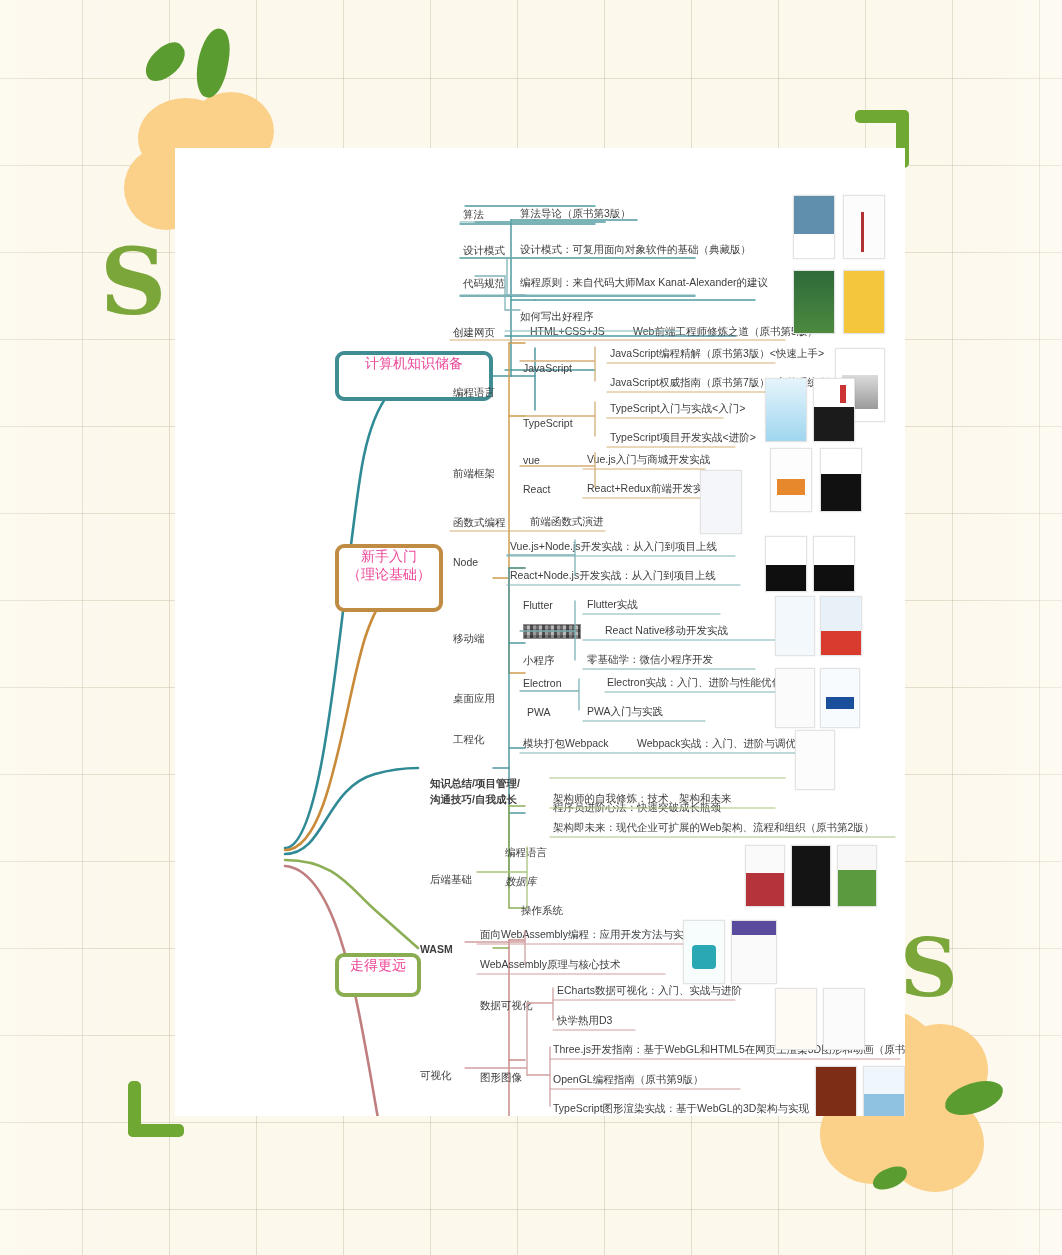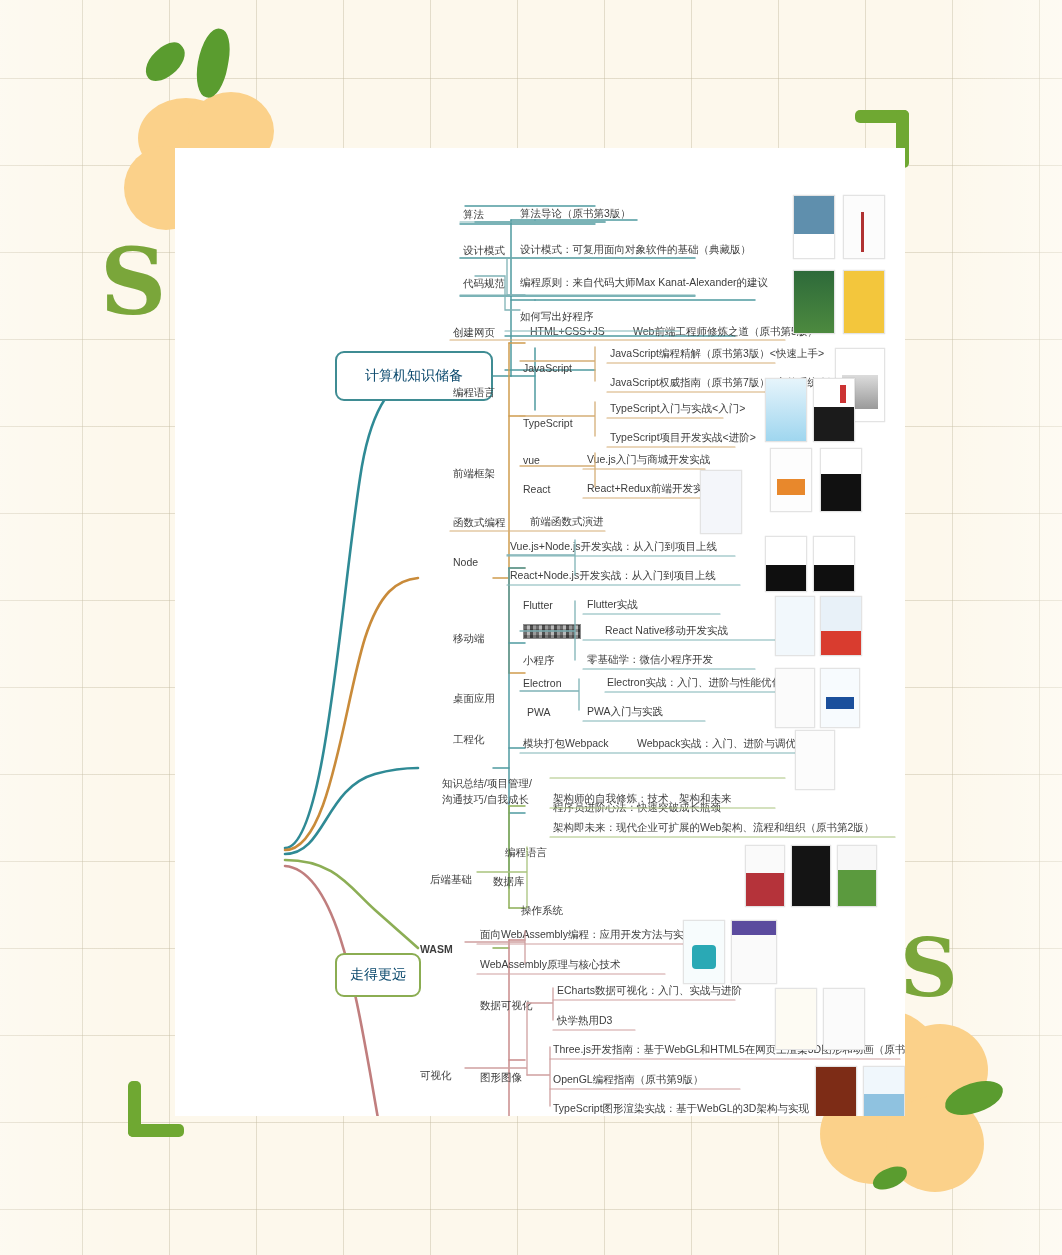--- a/index.html
+++ b/index.html
@@ -27,23 +27,23 @@
   .squiggle{position:absolute;color:#7aa63a;font-weight:700;
             font-family:"DejaVu Serif",serif;line-height:1;}
 
   
   #card{position:absolute;left:175px;top:148px;width:730px;height:968px;
         background:#fff;box-shadow:0 0 0 0 rgba(0,0,0,0);}
   #card-clip{position:absolute;inset:0;overflow:hidden;}
 
   
   .node{position:absolute;box-sizing:border-box;background:#fff;
-        border:2px solid #f97316;border-radius:9px;
-        display:flex;align-items:center;justify-content:center;
-        text-align:center;color:#0c4a6e;line-height:1.25;white-space:pre;}
+        border:4px solid #f97316;border-radius:9px;
+        display:flex;justify-content:center;
+        text-align:center;color:#ec4899;line-height:1.25;white-space:pre;}
   .b1{border-color:#3f8c93;}
   .b2{border-color:#c08b42;}
   .b3{border-color:#3f8c93;}
   .b4{border-color:#8bad52;}
 
   .sub{position:absolute;font-size:10.5px;color:#3d3d3d;white-space:pre;line-height:1.35;}
   .leafttl{position:absolute;font-size:10.5px;color:#3d3d3d;white-space:pre;}
 
   svg.wires{position:absolute;left:0;top:0;width:730px;height:968px;overflow:visible;}
   svg.wires path{fill:none;stroke-linecap:round;}
@@ -158,20 +158,24 @@
       <path d="M318 1104 H 334"></path>
       <path d="M334 792 V 1104"></path>
       <path d="M334 792 H 350"></path>
       <path d="M334 912 H 350"></path>
     </g>
   </svg>
 
   <div class="node b1" style="left:160px;top:203px;width:158px;height:50px;font-size:14px;">
     <span>计算机知识储备</span>
   </div>
+  <div class="node b2" style="left:160px;top:396px;width:108px;height:68px;font-size:14px;">
+    <span>新手入门
+（理论基础）</span>
+  </div>
   <div class="node b4" style="left:160px;top:805px;width:86px;height:44px;font-size:14px;">
     <span>走得更远</span>
   </div>
 
   <div class="sub" style="left:288px;top:59px;">算法</div>
   <div class="leafttl" style="left:345px;top:59px;">算法导论（原书第3版）</div>
 
   <div class="sub" style="left:288px;top:95px;">设计模式</div>
   <div class="leafttl" style="left:345px;top:95px;">设计模式：可复用面向对象软件的基础（典藏版）</div>
 
@@ -215,29 +219,29 @@
   <div class="sub" style="left:278px;top:543px;">桌面应用</div>
   <div class="sub" style="left:348px;top:528px;">Electron</div>
   <div class="leafttl" style="left:432px;top:528px;">Electron实战：入门、进阶与性能优化</div>
   <div class="sub" style="left:352px;top:557px;">PWA</div>
   <div class="leafttl" style="left:412px;top:557px;">PWA入门与实践</div>
 
   <div class="sub" style="left:278px;top:584px;">工程化</div>
   <div class="leafttl" style="left:348px;top:589px;">模块打包Webpack</div>
   <div class="leafttl" style="left:462px;top:589px;">Webpack实战：入门、进阶与调优</div>
 
-  <div class="sub" style="left:267px;top:628px;line-height:1.5;">知识总结/项目管理/
+  <div class="sub" style="left:255px;top:628px;line-height:1.5;font-weight:bold;">知识总结/项目管理/
 沟通技巧/自我成长</div>
   <div class="leafttl" style="left:378px;top:614px;margin-top:39px;">程序员进阶心法：快速突破成长瓶颈</div>
   <div class="leafttl" style="left:378px;top:644px;">架构师的自我修炼：技术、架构和未来</div>
   <div class="leafttl" style="left:378px;top:673px;">架构即未来：现代企业可扩展的Web架构、流程和组织（原书第2版）</div>
 
   <div class="sub" style="left:255px;top:724px;">后端基础</div>
   <div class="sub" style="left:330px;top:697px;">编程语言</div>
-  <div class="sub" style="left:318px;top:726px;">数据库</div>
+  <div class="sub" style="left:330px;top:726px;font-style:italic;">数据库</div>
   <div class="sub" style="left:346px;top:755px;">操作系统</div>
 
   <div class="sub" style="left:245px;top:794px;font-weight:bold;">WASM</div>
   <div class="leafttl" style="left:305px;top:780px;">面向WebAssembly编程：应用开发方法与实践</div>
   <div class="leafttl" style="left:305px;top:810px;">WebAssembly原理与核心技术</div>
 
   <div class="sub" style="left:245px;top:920px;">可视化</div>
   <div class="sub" style="left:305px;top:850px;">数据可视化</div>
   <div class="leafttl" style="left:382px;top:836px;">ECharts数据可视化：入门、实战与进阶</div>
   <div class="leafttl" style="left:382px;top:866px;">快学熟用D3</div>

